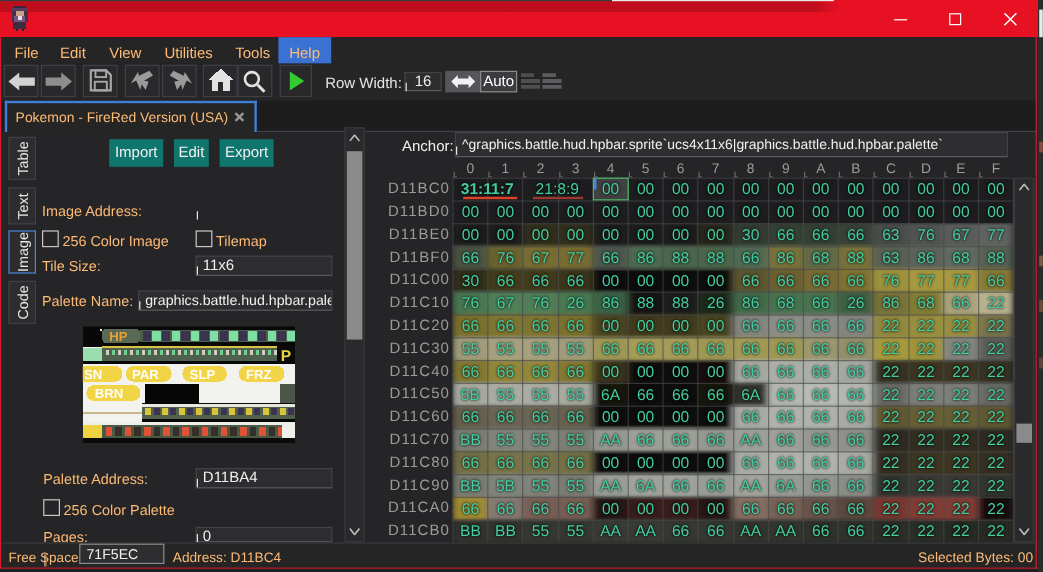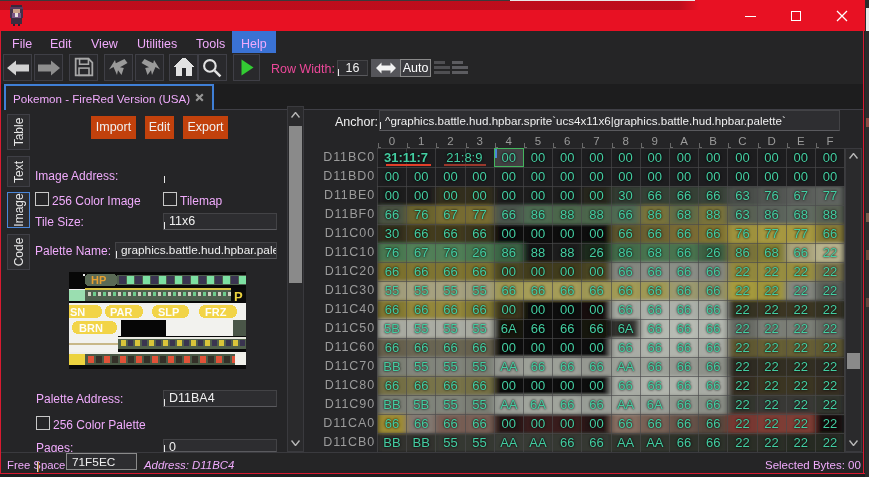--- a/index.html
+++ b/index.html
@@ -1,23 +1,23 @@
 <!DOCTYPE html>
 <html><head><meta charset="utf-8">
 <style>
 * { margin:0; padding:0; box-sizing:border-box; }
 html,body { width:869px; height:477px; overflow:hidden; background:#2b2b2b; }
 body, .win { font-family:"Liberation Sans", sans-serif; }
 .win { position:absolute; left:0; top:0; width:865px; height:474px; background:#222224; }
 .abs { position:absolute; }
-.lab { position:absolute; color:#f0abfc; font-size:12px; line-height:16px; white-space:nowrap; }
-.glab { position:absolute; color:#ec4899; font-size:12.5px; line-height:16px; white-space:nowrap; }
+.lab { position:absolute; color:#fdba74; font-size:12px; line-height:16px; white-space:nowrap; }
+.glab { position:absolute; color:#e5e5e5; font-size:12.5px; line-height:16px; white-space:nowrap; }
 .inp { position:absolute; background:#2d2d30; border:1px solid #434346; border-bottom-color:#5a5a5e; color:#f0f0f0; font-size:12.5px; line-height:15px; padding-left:5px; white-space:nowrap; overflow:hidden; }
 .tick { position:absolute; width:1px; height:7px; background:#e8e8e8; }
-.btn { position:absolute; background:#c2410c; color:#f0f0f0; font-size:12.5px; text-align:center; }
+.btn { position:absolute; background:#0f766e; color:#f0f0f0; font-size:12.5px; text-align:center; }
 .cb { position:absolute; width:14px; height:14px; border:1px solid #c8c8c8; background:#252527; }
 .tbtn { position:absolute; background:#29292c; border:1px solid #3f3f46; }
 .hex { position:absolute; width:30px; text-align:center; color:#44cea2; font-size:13px; line-height:19px; text-shadow:0 0 2px rgba(0,0,0,0.9), 0 0 3px rgba(0,0,0,0.5); }
 .addr { position:absolute; width:70px; text-align:right; color:#9b9b9b; font-size:12.5px; line-height:19px; letter-spacing:0.9px; }
 .hdr { position:absolute; width:30px; text-align:center; color:#9b9b9b; font-size:11.5px; line-height:13px; }
 .vtab { position:absolute; width:23px; background:#2d2d30; border:1px solid #3f3f46; }
 .vtab span { position:absolute; left:50%; top:50%; transform:translate(-50%,-50%) rotate(-90deg); color:#e8e8e8; font-size:12px; white-space:nowrap; }
 </style></head><body>
 <div class="win">
 
@@ -874,21 +874,21 @@
     </svg>
 <div class="abs" style="left:847px;top:353px;width:13px;height:16px;background:#8a8a8a;"></div>
 <svg class="abs" style="left:849px;top:440px;" width="9" height="6" viewBox="0 0 9 6">
 <path d="M0.5,0.5 L4.5,5.5 L8.5,0.5" stroke="#b8b8b8" stroke-width="1.4" fill="none"></path>
     </svg>
 <div class="abs" style="left:1px;top:452px;width:863px;height:21px;background:#252526;border-top:1px solid #3a3a3e;"></div>
 <div class="lab" style="left:7px;top:457px;font-size:11.3px;">Free Space:</div>
 <div class="inp" style="left:66px;top:453px;width:71px;height:17px;font-size:11.8px;line-height:16px;border:1px solid #8a8a8a;">71F5EC</div>
 <div class="abs" style="left:37px;top:462px;width:1px;height:10px;background:#d8d8d8;"></div>
 <div class="abs" style="left:38px;top:462px;width:1px;height:10px;background:#b06a20;"></div>
-<div class="lab" style="left:144px;top:457px;font-size:11.4px;font-style:italic;">Address: D11BC4</div>
+<div class="lab" style="left:144px;top:457px;font-size:11.4px;">Address: D11BC4</div>
 <div class="lab" style="left:765px;top:457px;font-size:11.5px;">Selected Bytes: 00</div>
 <div class="abs" style="left:0;top:31px;width:1px;height:443px;background:#d81a30;"></div>
 <div class="abs" style="left:863px;top:31px;width:1px;height:443px;background:#d81a30;"></div>
 <div class="abs" style="left:0;top:473px;width:865px;height:1px;background:#d81a30;"></div>
 <div class="abs" style="left:0;top:474px;width:869px;height:3px;background:#1f1f20;"></div>
 </div>
 <div class="abs" style="left:865px;top:0;width:4px;height:477px;background:#2b2b2b;"></div>
 <div class="abs" style="left:866px;top:8px;width:3px;height:23px;background:#e8e8e8;"></div>
 <div class="abs" style="left:866px;top:118px;width:3px;height:9px;background:#8a4a42;"></div>
 <div class="abs" style="left:866px;top:213px;width:3px;height:9px;background:#7a5a4a;"></div>

